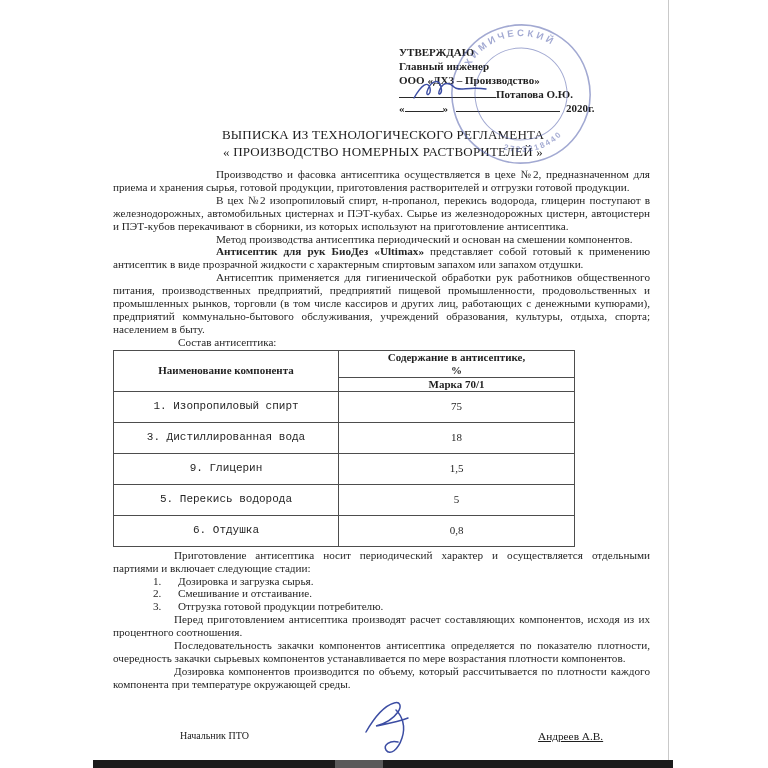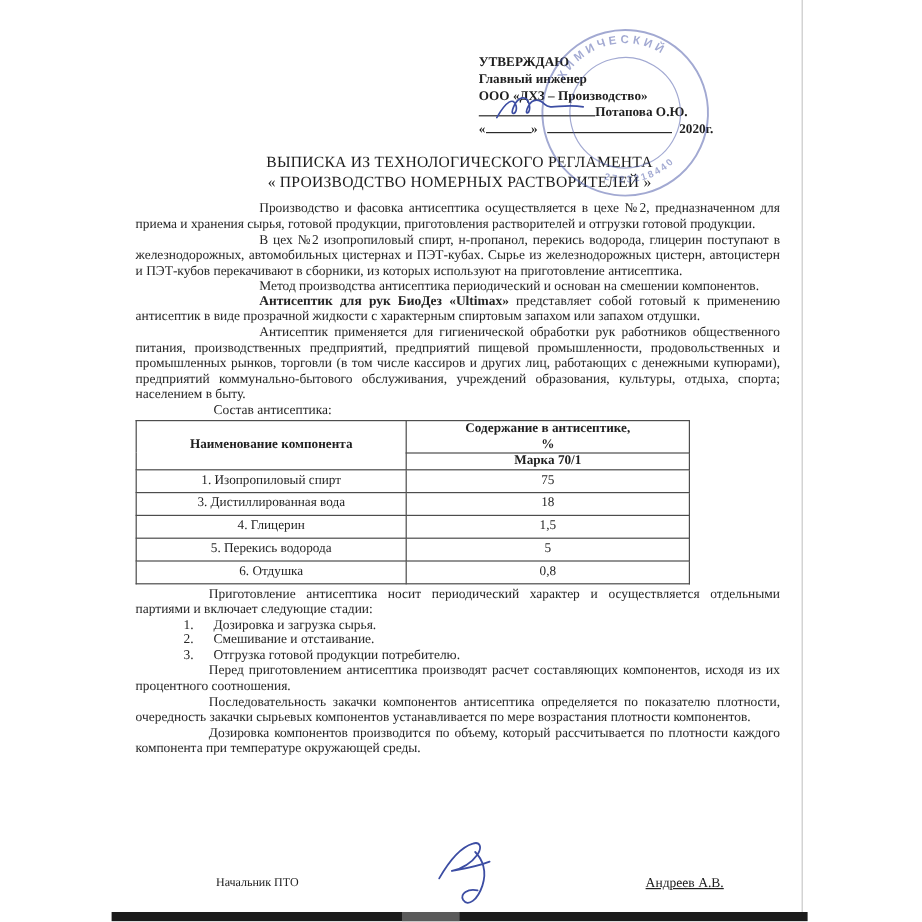--- a/index.html
+++ b/index.html
@@ -35,21 +35,21 @@
   .content p { margin:0; }
   .ind-lg { text-indent:103px; }
   .ind-md { text-indent:65px; }
   .ind-sm { text-indent:61px; }
   
   table.comp { border-collapse:collapse; width:462px; margin:1px 0 2px 0; }
   table.comp td { border:1px solid #4d4d4d; font-size:11px; line-height:12.5px;
                   padding:0 4px; text-align:center; vertical-align:middle; color:#1f1f1f; }
   td.hdr { font-weight:bold; }
   td.name-col { width:225px; }
-  td.cell-name { text-align:left; padding-left:7px; height:19px; }
+  td.cell-name { text-align:left; padding-left:7px; height:31px;font-family:Liberation Mono, monospace; }
   td.cell-val { height:13px; }
   .th-main { height:27px;margin-left:36px; }
   .th-sub { height:14px; }
   
   .stage { text-align:left; }
   .stage .num { display:inline-block; margin-left:40px; width:25px; }
   
   .footer-pos  { position:absolute; left:180px; top:730px; font-size:10px; color:#202020; z-index:2; }
   .footer-name { position:absolute; left:538px; top:730px; font-size:11.3px; color:#202020; z-index:2;text-decoration:underline; }
   .sig-footer { position:absolute; left:352px; top:698px; width:86px; height:64px; z-index:2; }
@@ -122,21 +122,21 @@
       </tr>
       <tr>
         <td class="cell-name">1. Изопропиловый спирт</td>
         <td class="cell-val">75</td>
       </tr>
       <tr>
         <td class="cell-name">3. Дистиллированная вода</td>
         <td class="cell-val">18</td>
       </tr>
       <tr>
-        <td class="cell-name">4. Глицерин</td>
+        <td class="cell-name">9. Глицерин</td>
         <td class="cell-val">1,5</td>
       </tr>
       <tr>
         <td class="cell-name">5. Перекись водорода</td>
         <td class="cell-val">5</td>
       </tr>
       <tr>
         <td class="cell-name">6. Отдушка</td>
         <td class="cell-val">0,8</td>
       </tr>

